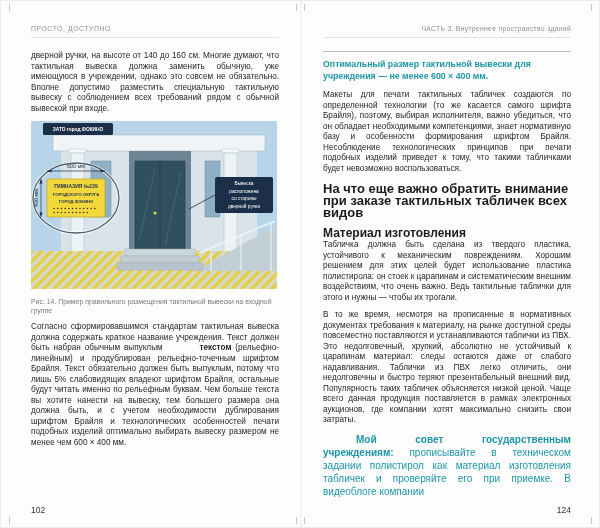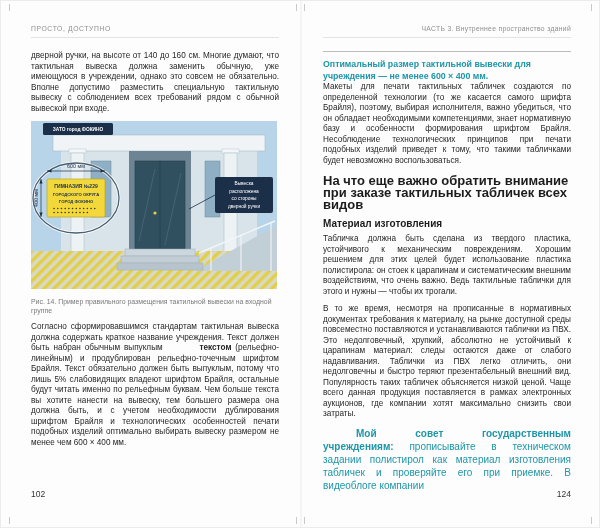--- a/index.html
+++ b/index.html
@@ -24,33 +24,33 @@
   .runhead {
     font-size: 6.8px; letter-spacing: .6px; color: #8f8f8f;
     padding-bottom: 5px; border-bottom: 1px solid #e3e3e3; margin-bottom: 13px;
   }
   .runhead.right { text-align: right; letter-spacing: .3px; }
   p.body {
     font-size: 8.2px; line-height: 10.5px; text-align: justify;
     color: #262626; margin-bottom: 7px;
   }
   .bold { font-weight: bold; margin-left: 33px; }
-  .pagenum { position: absolute; bottom: 28px; font-size: 8.5px; color: #333; }
+  .pagenum { position: absolute; bottom: 12px; font-size: 8.5px; color: #333; }
   .pagenum.l { left: 30px; } .pagenum.r { right: 30px; }
 
   figure { margin-bottom: 7px; }
   figcaption { font-size: 6.9px; line-height: 9px; color: #7a7a7a; margin-top: 4px; }
 
-  .callout-block { border-top: 1px solid #bdbdbd; padding-top: 7px; }
+  .callout-block { border-top: 1px solid #bdbdbd; padding-top: 7px; margin-bottom: 8px; }
   .callout-text { font-size: 8.8px; line-height: 11.5px; font-weight: bold; color: #1d96a8; }
   h3.sect {
     font-size: 13px; line-height: 12px; font-weight: bold; color: #1c1c1c;
     margin: 9px 0 7px 0;
   }
-  .subhead { font-size: 10px; font-weight: bold; margin-bottom: 5px; color: #1c1c1c; }
+  .subhead { font-size: 12px; font-weight: bold; color: #1c1c1c; }
   p.advice { font-size: 10px; line-height: 13px; text-align: justify; color: #1d96a8; }
 
   svg text { font-family: "Liberation Sans", sans-serif; }
 </style>
 </head>
 <body>
 
 <div class="spread">
 
   <div class="crop" style="left:8px;top:3px"></div>

